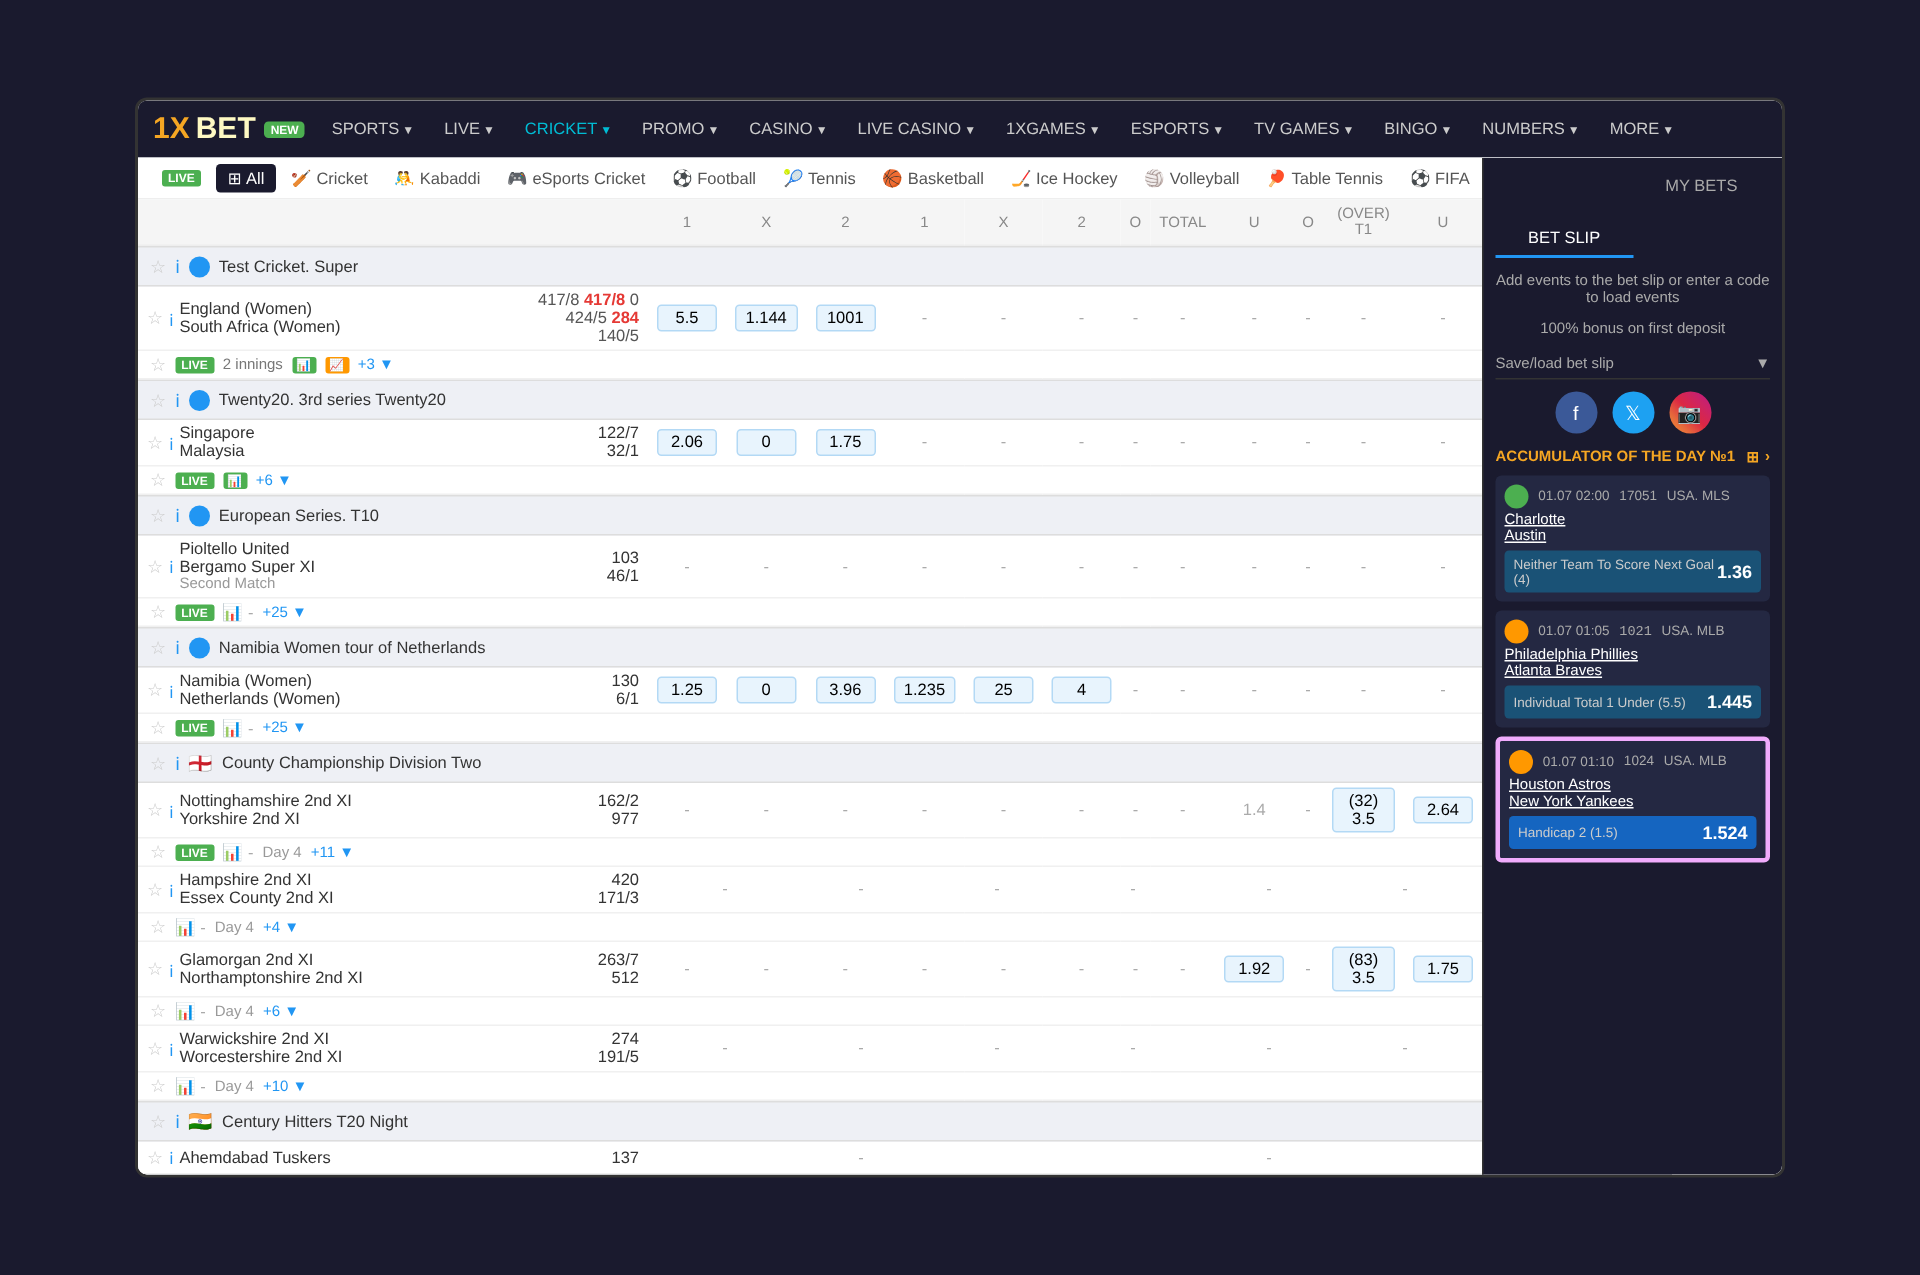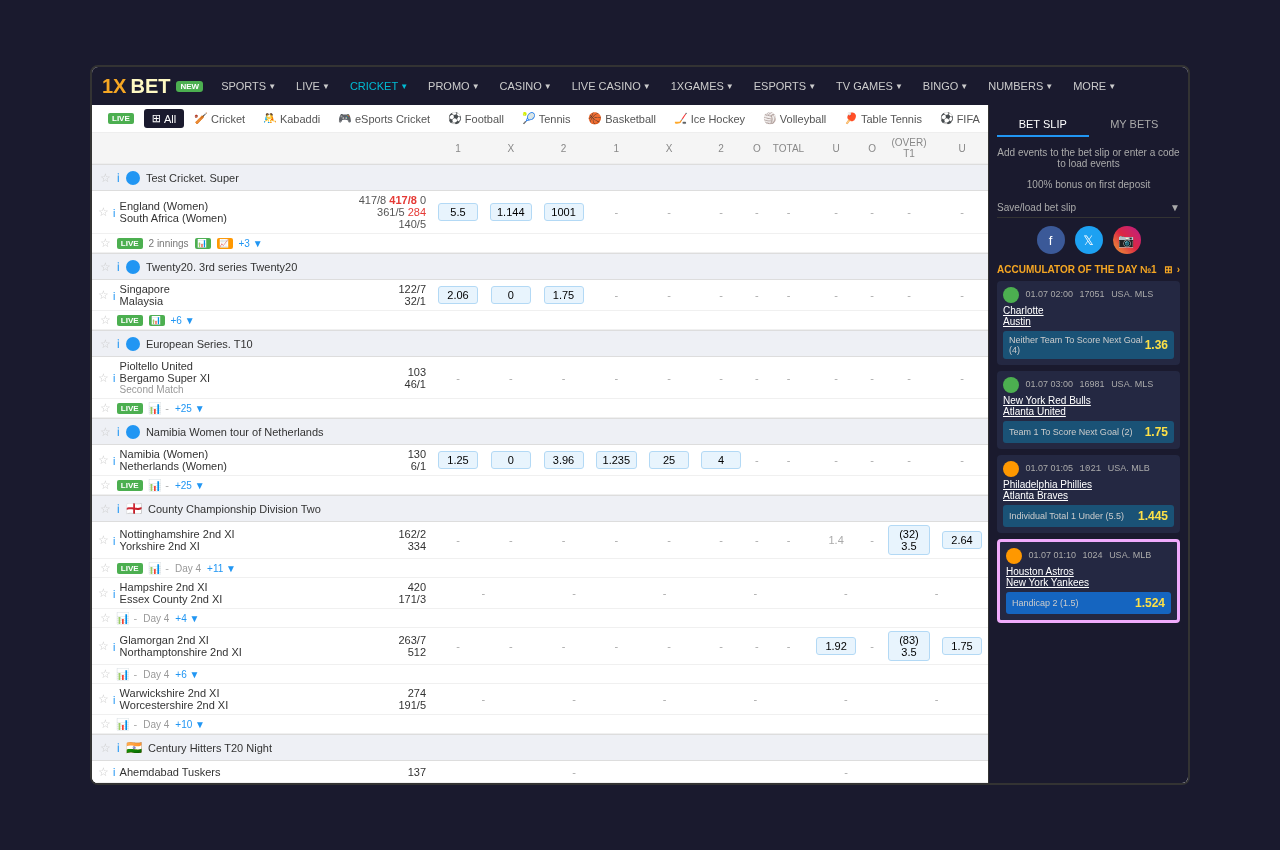--- a/index.html
+++ b/index.html
@@ -253,20 +253,21 @@
       padding: 5px;
       font-size: 11px;
       cursor: pointer;
       border-bottom: 2px solid transparent;
       color: #aaa;
     }
 
     .bet-tab.active {
       color: #fff;
       border-bottom-color: #2196f3;
+      margin-top: 35px;
     }
 
     .bet-slip-msg {
       color: #aaa;
       font-size: 10px;
       text-align: center;
       margin: 10px 0;
     }
 
     .register-btn {
@@ -359,21 +360,21 @@
       justify-content: space-between;
       align-items: center;
     }
 
     .acc-bet-label {
       color: #ccc;
       font-size: 9px;
     }
 
     .acc-bet-odds {
-      color: #fde047;
+      color: #ffffff;
       font-size: 12px;
       font-weight: bold;
     }
 
     .acc-icon {
       width: 16px;
       height: 16px;
       border-radius: 50%;
       display: inline-block;
       margin-right: 4px;
@@ -569,21 +570,21 @@
                   <span class="star-icon">☆</span>
                   <span style="color:#2196f3;">ℹ</span>
                   <div>
                     <div>England (Women)</div>
                     <div>South Africa (Women)</div>
                   </div>
                 </div>
               </td>
               <td class="score-col">
                 <div><span style="color:#555;">417/8</span> <span style="color:#e53935;font-weight:bold;">417/8</span> <span style="color:#555;">0</span></div>
-                <div><span style="color:#555;">361/5</span> <span style="color:#e53935;font-weight:normal;">284</span> <span style="color:#555;">140/5</span></div>
+                <div><span style="color:#555;">424/5</span> <span style="color:#e53935;font-weight:bold;">284</span> <span style="color:#555;">140/5</span></div>
               </td>
               <td><button class="odd-btn">5.5</button></td>
               <td><button class="odd-btn">1.144</button></td>
               <td><button class="odd-btn">1001</button></td>
               <td><span class="odd-dash">-</span></td>
               <td><span class="odd-dash">-</span></td>
               <td><span class="odd-dash">-</span></td>
               <td><span class="odd-dash">-</span></td>
               <td><span class="odd-dash">-</span></td>
               <td><span class="odd-dash">-</span></td>
@@ -769,21 +770,21 @@
                   <span class="star-icon">☆</span>
                   <span style="color:#2196f3;">ℹ</span>
                   <div>
                     <div>Nottinghamshire 2nd XI</div>
                     <div>Yorkshire 2nd XI</div>
                   </div>
                 </div>
               </td>
               <td class="score-col">
                 <div>162/2</div>
-                <div>334</div>
+                <div>977</div>
               </td>
               <td><span class="odd-dash">-</span></td>
               <td><span class="odd-dash">-</span></td>
               <td><span class="odd-dash">-</span></td>
               <td><span class="odd-dash">-</span></td>
               <td><span class="odd-dash">-</span></td>
               <td><span class="odd-dash">-</span></td>
               <td><span class="odd-dash">-</span></td>
               <td><span class="odd-dash">-</span></td>
               <td><span class="odd-dash">1.4</span></td>
@@ -992,36 +993,20 @@
             <div>Charlotte</div>
             <div>Austin</div>
           </div>
           <div class="acc-bet">
             <span class="acc-bet-label">Neither Team To Score Next Goal (4)</span>
             <span class="acc-bet-odds">1.36</span>
           </div>
         </div>
 
         
-        <div class="acc-item">
-          <div class="acc-time">
-            <span class="acc-icon icon-soccer"></span>
-            <span>01.07  03:00</span>
-            <span style="margin-left:4px;">16981</span>
-            <span style="margin-left:4px;">USA. MLS</span>
-          </div>
-          <div class="acc-teams">
-            <div>New York Red Bulls</div>
-            <div>Atlanta United</div>
-          </div>
-          <div class="acc-bet">
-            <span class="acc-bet-label">Team 1 To Score Next Goal (2)</span>
-            <span class="acc-bet-odds">1.75</span>
-          </div>
-        </div>
 
         
         <div class="acc-item">
           <div class="acc-time">
             <span class="acc-icon icon-baseball"></span>
             <span>01.07  01:05</span>
             <span style="margin-left:4px;font-family:Liberation Mono, monospace;">1021</span>
             <span style="margin-left:4px;">USA. MLB</span>
           </div>
           <div class="acc-teams">

